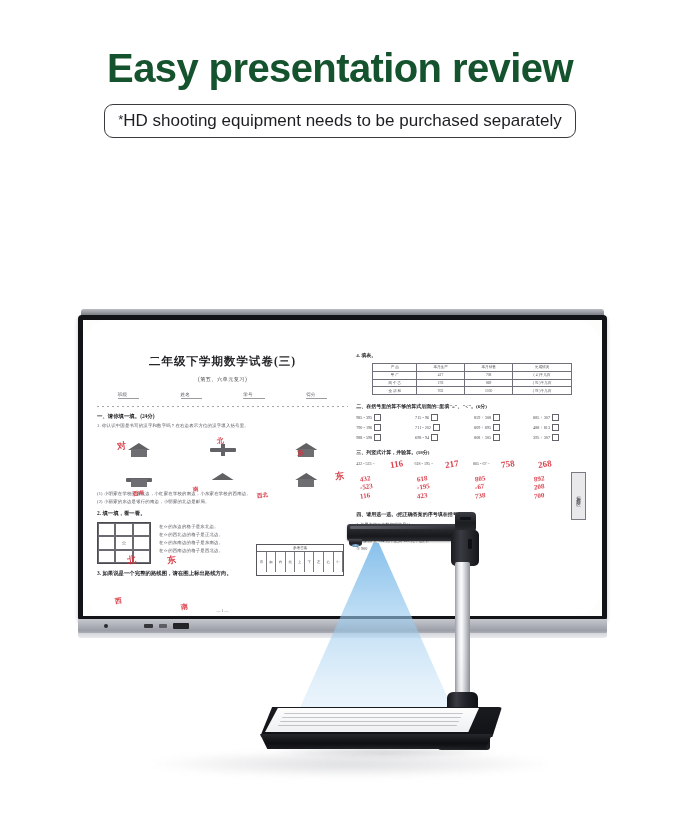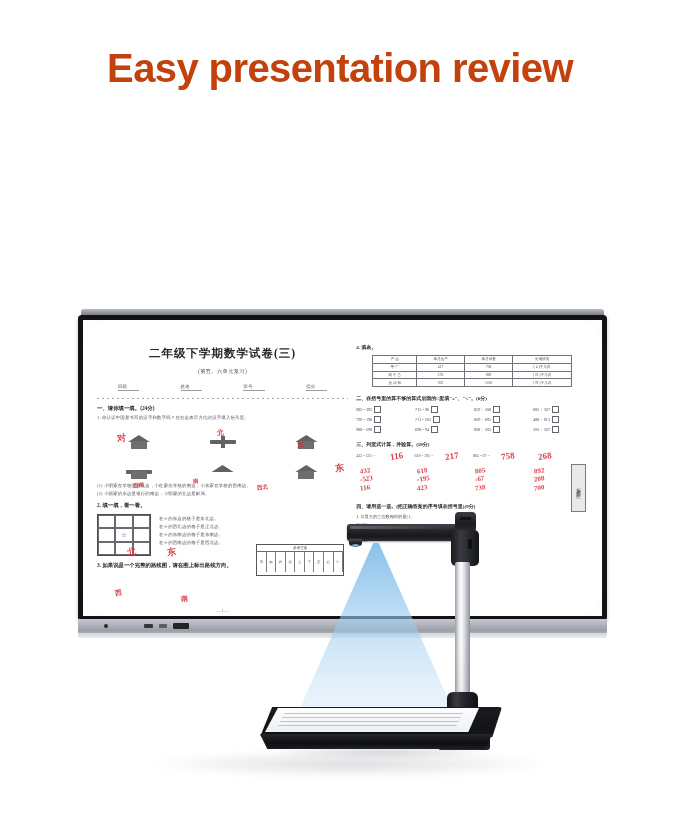--- a/index.html
+++ b/index.html
@@ -14,21 +14,21 @@
   
   .header{
     width:680px;
     padding-top:46px;
     text-align:center;
     box-sizing:border-box;
   }
   .title{
     font-size:40px;
     font-weight:bold;
-    color:#c2410c;
+    color:#14532d;
     letter-spacing:-0.6px;
     line-height:1.12;
     margin:0;
   }
   .subtitle{
     margin:12px auto 0 auto;
     width:560px;
     font-size:23px;
     font-weight:400;
     color:#1d1e22;
@@ -121,21 +121,21 @@
   }
   .port-dot{width:4px;height:4px;border-radius:50%;background:#2a2b2f;}
   .port-a{width:9px;height:4px;background:#35363a;border-radius:1px;margin-left:30px;}
   .port-b{width:8px;height:4px;background:#5c5e63;border-radius:1px;}
   .port-c{width:16px;height:6px;background:#232428;border-radius:1px;}
 
   
   .paper{
     position:absolute; inset:0;
     background:#ffffff;
-    padding:12px 14px 0 14px;
+    padding:20px 14px 0 14px;
     box-sizing:border-box;
     font-family:"Liberation Serif", serif;
     color:#2c2c2e;
     border-radius:28px;
   }
   .paper-cols{display:flex;height:100%;gap:8px;}
   .col-l{width:52%;position:relative;}
   .col-r{width:48%;position:relative;border-left:0;}
 
   .p-title{
@@ -362,20 +362,23 @@
     position:absolute;left:8px;top:41px;width:230px;height:10px;
     background:radial-gradient(ellipse at 50% 40%, rgba(110,114,122,.30), rgba(255,255,255,0) 70%);
     filter:blur(2px);
   }
 </style>
 </head>
 <body>
 
 <div class="header">
   <h1 class="title">Easy presentation review</h1>
+  <div class="note-wrap">
+    <div class="note"><span class="star">*</span><span>HD shooting equipment needs to be purchased separately</span></div>
+  </div>
 </div>
 
 <div class="scene">
 
   <div class="floor-shadow"></div>
 
   <div class="monitor">
     <div class="mon-topcap"></div>
 
     <div class="mon-frame">

